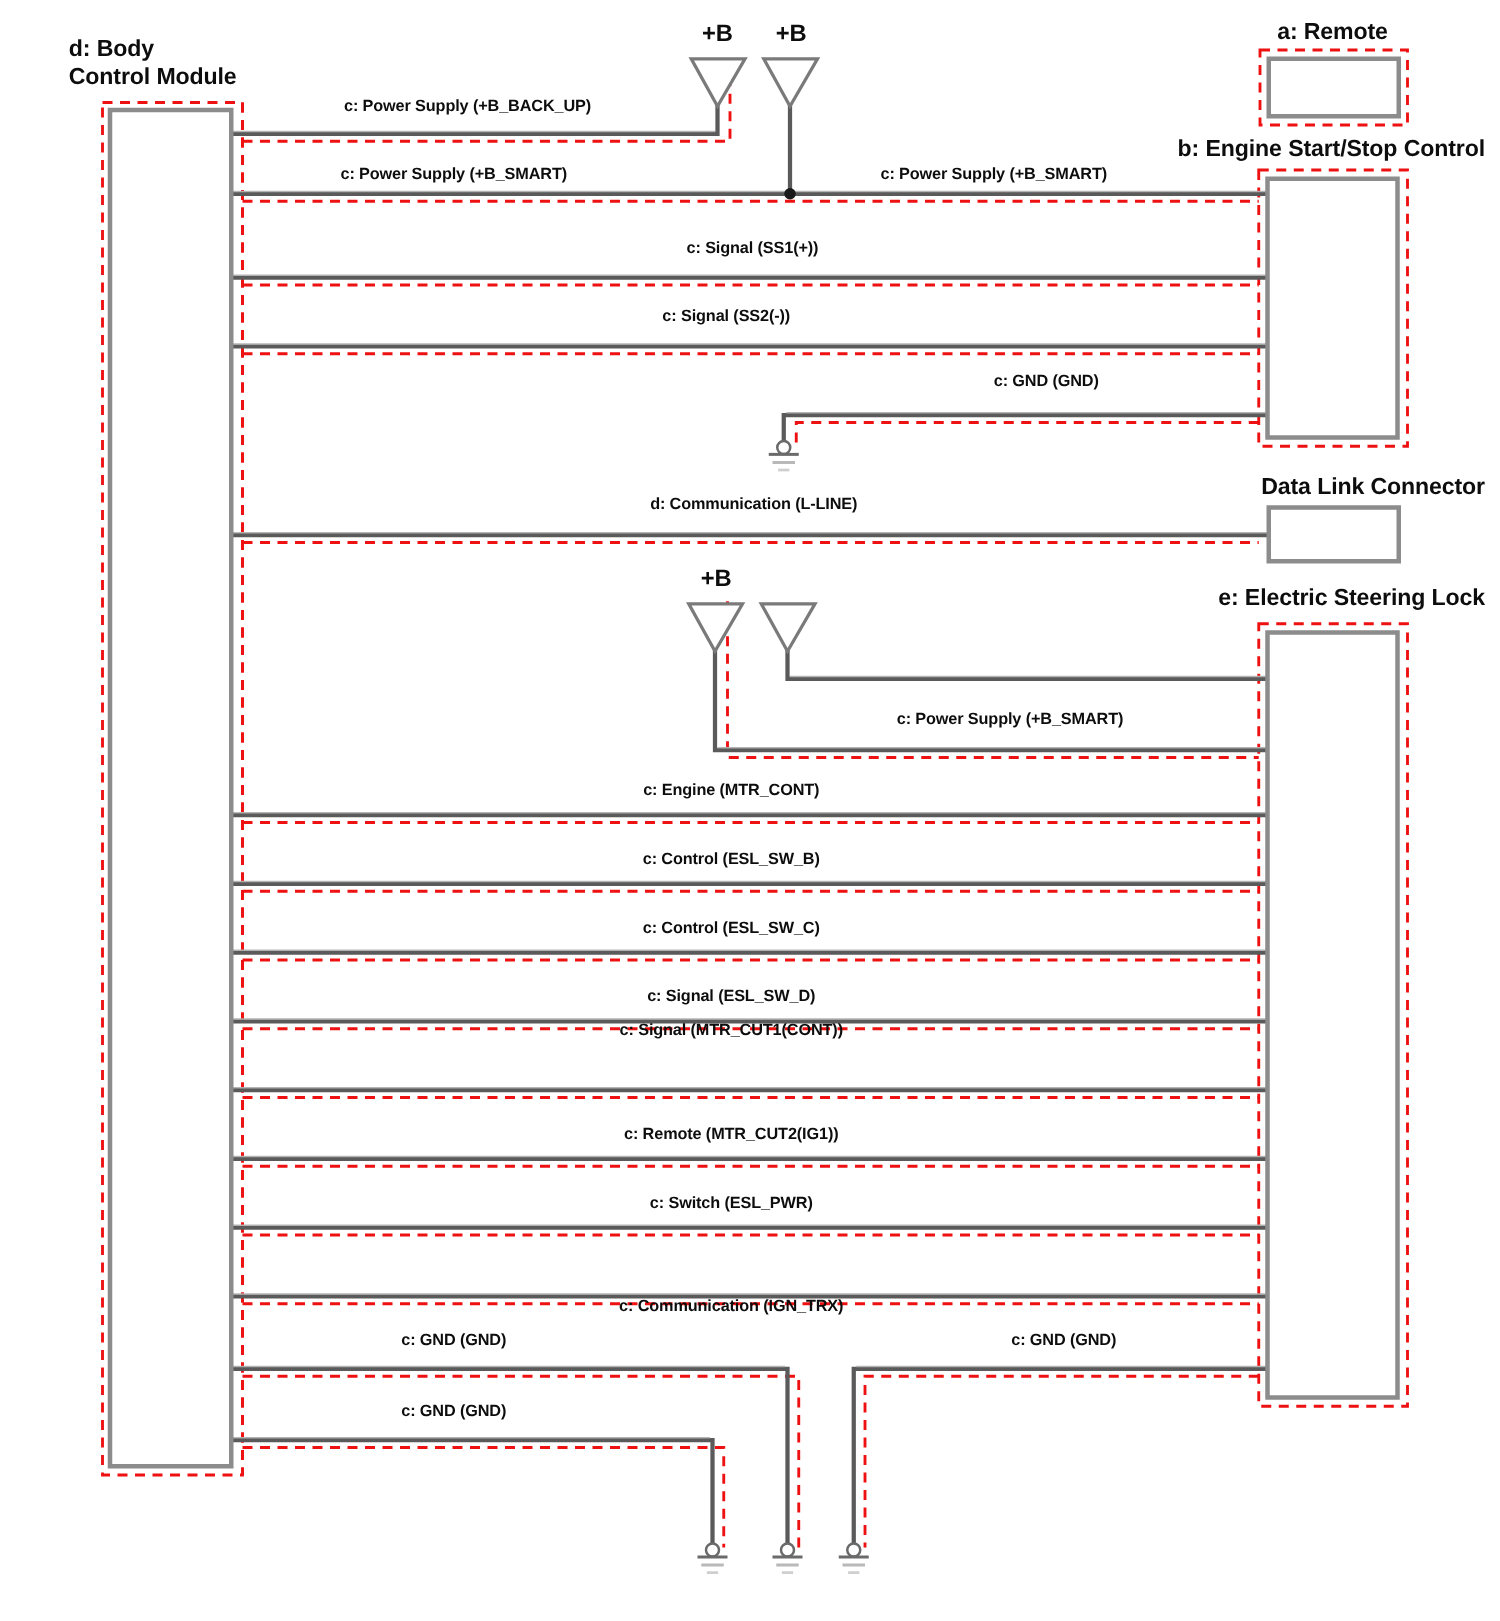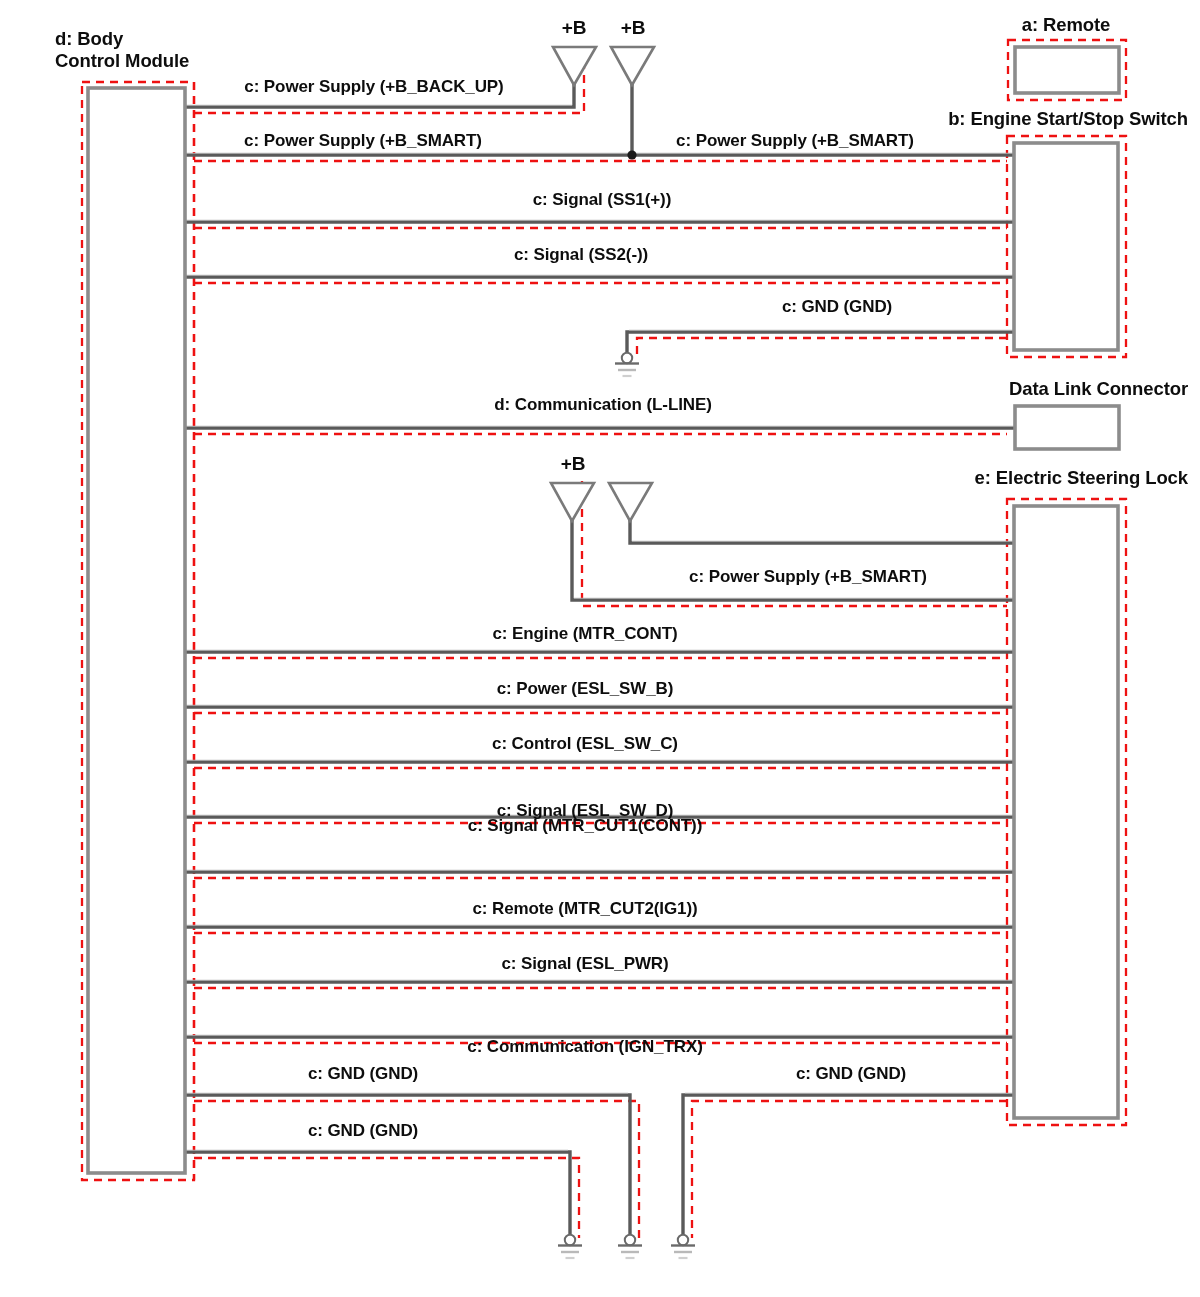--- a/index.html
+++ b/index.html
@@ -9,21 +9,21 @@
   #svgroot{position:absolute;left:0;top:0;width:1200px;height:1297px;}
   .lbl{
     position:absolute;
     font-family:"Liberation Sans",sans-serif;
     font-weight:bold;
     color:#0d0d0d;
     white-space:nowrap;
     line-height:1.18;
     letter-spacing:-0.1px;
   }
-  .lbl-wire{font-size:17px;}
+  .lbl-wire{font-size:13px;}
   .lbl-node{font-size:18.5px;}
   .lbl-b{font-size:19px;}
   .center{transform:translateX(-50%);}
   .right{transform:translateX(-100%);}
 </style>
 </head>
 <body>
 
 <div id="stage">
   <svg id="svgroot" viewBox="0 0 1200 1297">
@@ -149,40 +149,40 @@
       <rect x="1014" y="506" width="104" height="612" fill="#ffffff" stroke="#8c8c8c" stroke-width="3.6"></rect>
     </g>
   </svg>
 
   <div class="lbl lbl-node" style="left:55px; top:28px;">
     <div>d: Body</div>
     <div>Control Module</div>
   </div>
 
   <div class="lbl lbl-node center" style="left:1066px; top:14px;">a: Remote</div>
-  <div class="lbl lbl-node right" style="left:1188px; top:108px;">b: Engine Start/Stop Switch</div>
+  <div class="lbl lbl-node right" style="left:1188px; top:108px;">b: Engine Start/Stop Control</div>
   <div class="lbl lbl-node right" style="left:1188px; top:378px;">Data Link Connector</div>
   <div class="lbl lbl-node right" style="left:1188px; top:467px;">e: Electric Steering Lock</div>
 
   <div class="lbl lbl-b center" style="left:574px; top:17px;">+B</div>
   <div class="lbl lbl-b center" style="left:633px; top:17px;">+B</div>
   <div class="lbl lbl-b center" style="left:573px; top:453px;">+B</div>
 
   <div class="lbl lbl-wire center" style="left:374px;  top:77px;">c: Power Supply (+B_BACK_UP)</div>
   <div class="lbl lbl-wire center" style="left:363px;  top:131px;">c: Power Supply (+B_SMART)</div>
   <div class="lbl lbl-wire center" style="left:795px;  top:131px;">c: Power Supply (+B_SMART)</div>
   <div class="lbl lbl-wire center" style="left:557px;  top:190px;margin-left:45px;">c: Signal (SS1(+))</div>
   <div class="lbl lbl-wire center" style="left:557px;  top:245px;margin-left:24px;">c: Signal (SS2(-))</div>
   <div class="lbl lbl-wire center" style="left:837px;  top:297px;">c: GND (GND)</div>
   <div class="lbl lbl-wire center" style="left:603px;  top:395px;">d: Communication (L-LINE)</div>
   <div class="lbl lbl-wire center" style="left:808px;  top:567px;">c: Power Supply (+B_SMART)</div>
   <div class="lbl lbl-wire center" style="left:585px;  top:624px;">c: Engine (MTR_CONT)</div>
-  <div class="lbl lbl-wire center" style="left:585px;  top:679px;">c: Power (ESL_SW_B)</div>
+  <div class="lbl lbl-wire center" style="left:585px;  top:679px;">c: Control (ESL_SW_B)</div>
   <div class="lbl lbl-wire center" style="left:585px;  top:734px;">c: Control (ESL_SW_C)</div>
-  <div class="lbl lbl-wire center" style="left:585px;  top:789px;margin-top:12px;">c: Signal (ESL_SW_D)</div>
+  <div class="lbl lbl-wire center" style="left:585px;  top:789px;">c: Signal (ESL_SW_D)</div>
   <div class="lbl lbl-wire center" style="left:585px;  top:816px;">c: Signal (MTR_CUT1(CONT))</div>
   <div class="lbl lbl-wire center" style="left:585px;  top:899px;">c: Remote (MTR_CUT2(IG1))</div>
-  <div class="lbl lbl-wire center" style="left:585px;  top:954px;">c: Signal (ESL_PWR)</div>
+  <div class="lbl lbl-wire center" style="left:585px;  top:954px;">c: Switch (ESL_PWR)</div>
   <div class="lbl lbl-wire center" style="left:585px;  top:1009px;margin-top:28px;">c: Communication (IGN_TRX)</div>
   <div class="lbl lbl-wire center" style="left:363px;  top:1064px;">c: GND (GND)</div>
   <div class="lbl lbl-wire center" style="left:851px;  top:1064px;">c: GND (GND)</div>
   <div class="lbl lbl-wire center" style="left:363px;  top:1121px;">c: GND (GND)</div>
 </div>
 
 </body></html>

